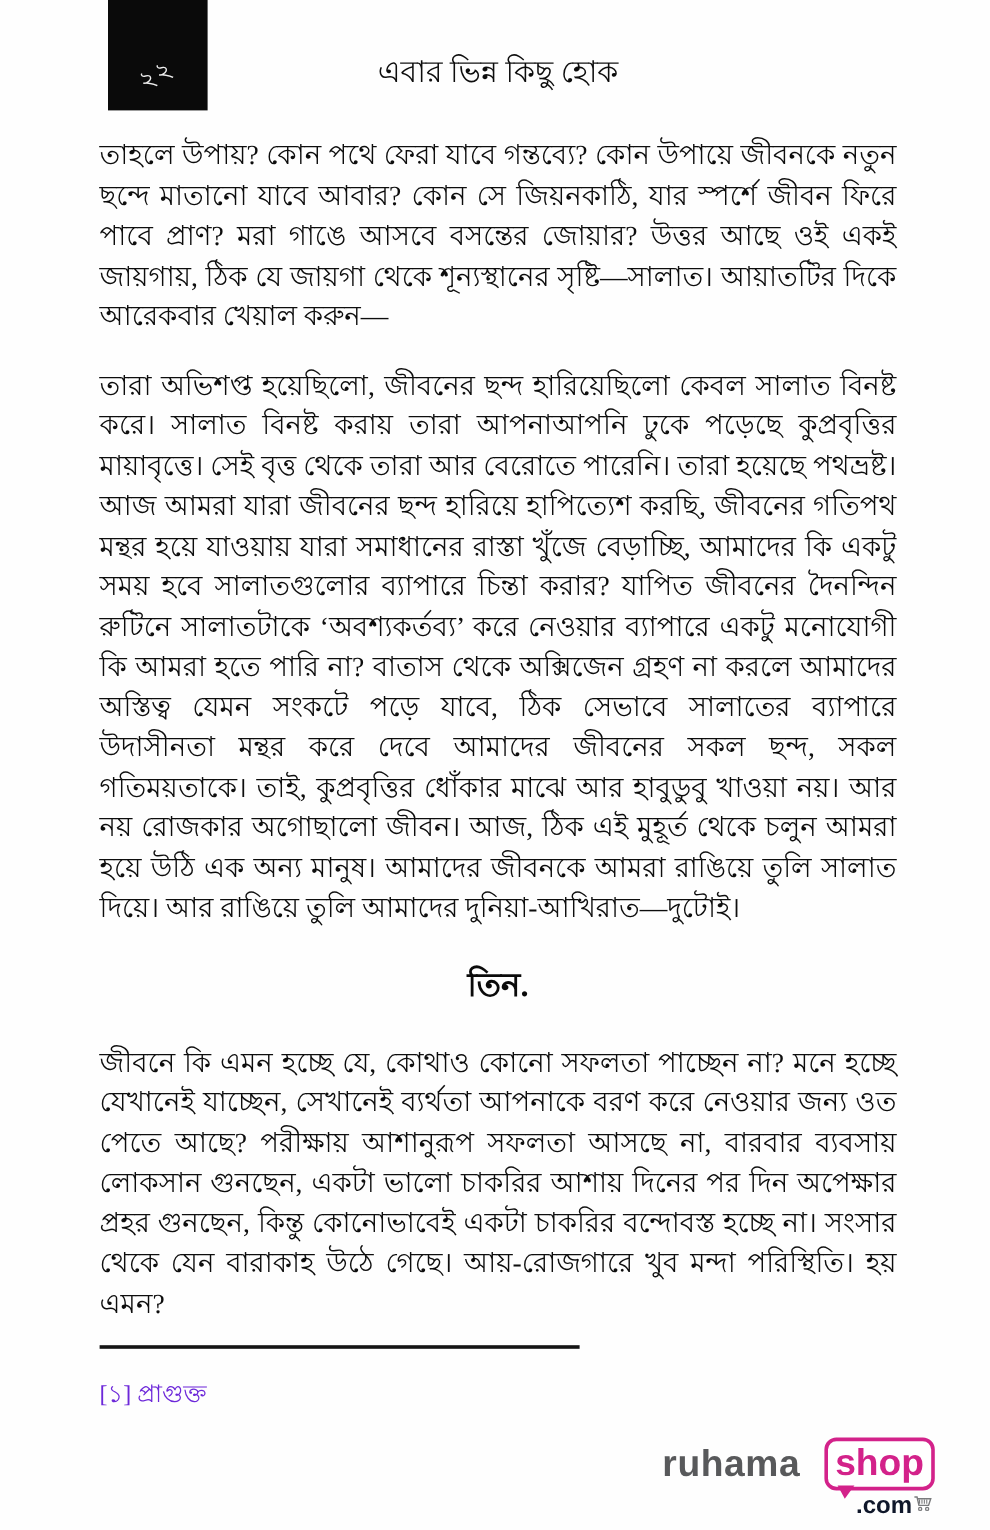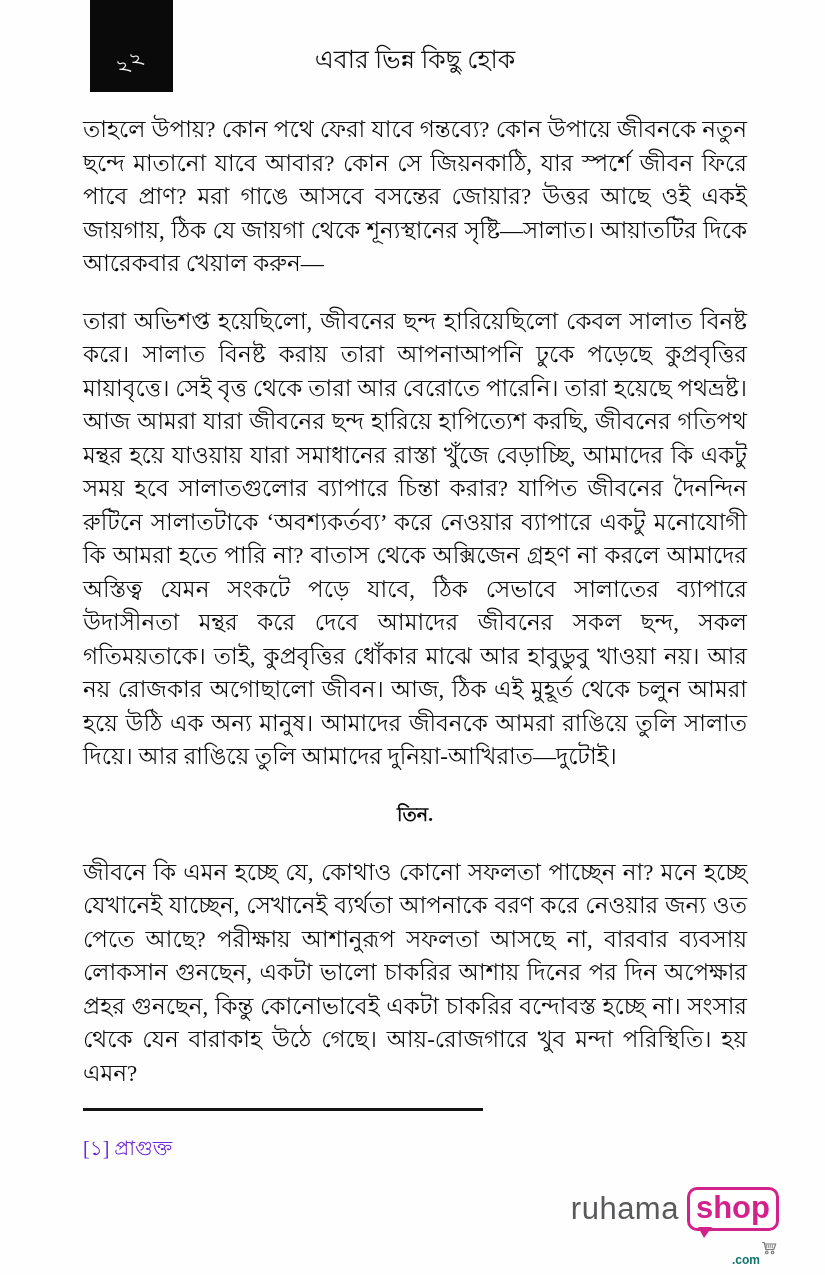--- a/index.html
+++ b/index.html
@@ -63,21 +63,21 @@
   .quote { margin-top: 24px; }
   .quote + .para { margin-top: 20px; }
   .fn-marker {
     font-size: 14px;
     line-height: 0;
     vertical-align: super;
   }
   .section-heading {
     margin: 26px 0 24px 0;
     text-align: center;
-    font-size: 19px;
+    font-size: 27px;
     font-weight: bold;
     color: #0a0a0a;
   }
   .footnote-rule {
     margin-top: 18px;
     width: 400px;
     border-top: 3.5px solid #141414;
     height: 0;
   }
   .footnote {
@@ -94,27 +94,27 @@
     flex-direction: column;
     align-items: flex-end;
     font-family: "Liberation Sans", "DejaVu Sans", sans-serif;
   }
   .logo-row {
     display: flex;
     align-items: center;
   }
   .logo-ruhama {
     font-size: 31px;
-    font-weight: normal;
+    font-weight: bold;
     color: #58595b;
     letter-spacing: 0.5px;
   }
   .logo-bubble {
     position: relative;
-    margin-left: 8px;
+    margin-left: 20px;
     border: 3px solid #d3228a;
     border-radius: 10px;
     background: #ffffff;
     padding: 0 6px 2px 6px;
   }
   .logo-shop {
     font-size: 31px;
     font-weight: bold;
     color: #d3228a;
     line-height: 36px;
@@ -129,24 +129,23 @@
     border-right: 8px solid transparent;
     border-top: 11px solid #d3228a;
   }
   .logo-com-row {
     display: flex;
     align-items: center;
     margin-top: 2px;
     margin-right: 2px;
   }
   .logo-com {
-    font-size: 12px;
+    font-size: 20px;
     font-weight: bold;
-    color: #0f766e;
-    margin-top: 20px;
+    color: #0f172a;
   }
   .cart-icon { margin-left: 1px; }
 </style>
 </head>
 <body>
 
 <div class="page">
 
   <div class="pagenum-box">
     <span class="pagenum">২২</span>

